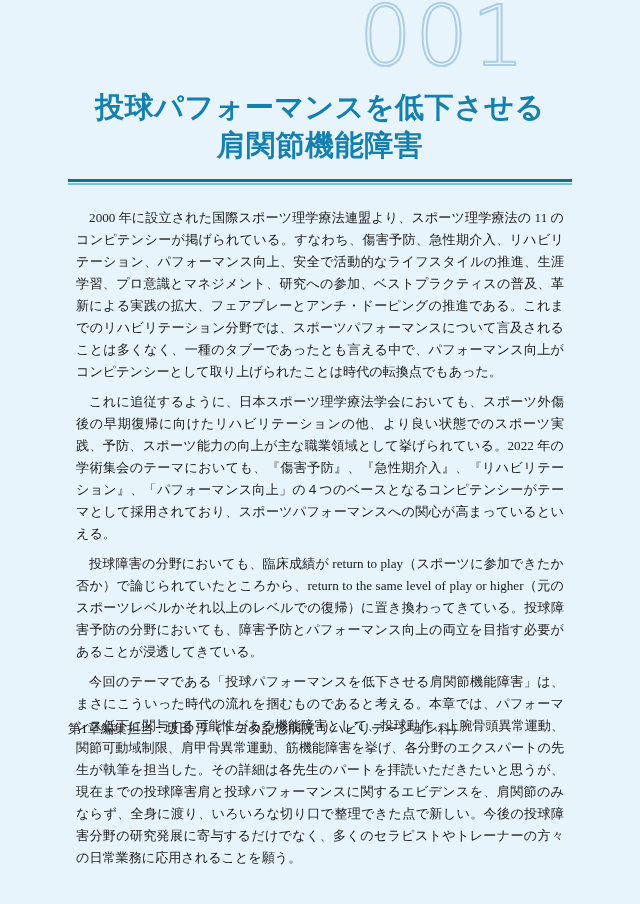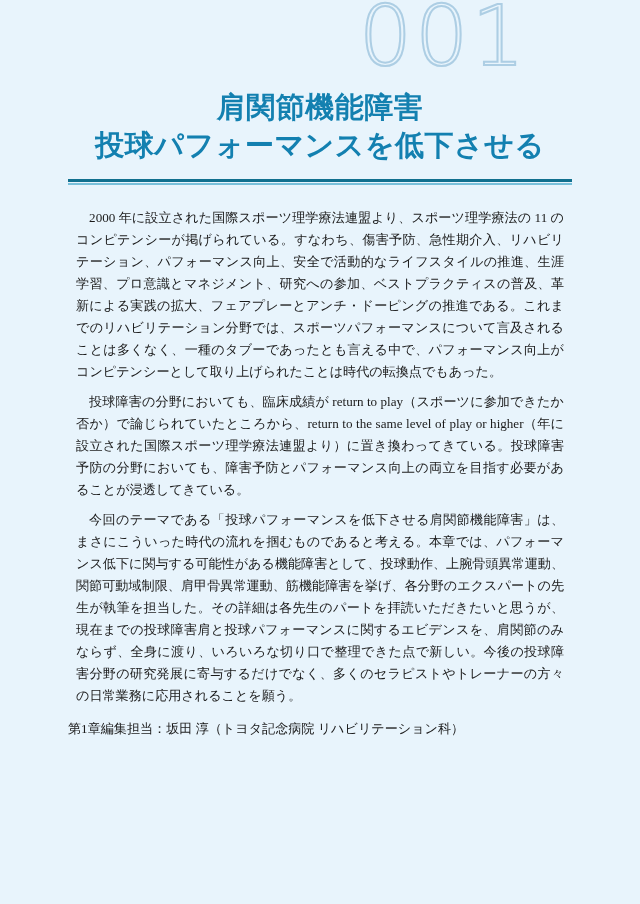--- a/index.html
+++ b/index.html
@@ -110,31 +110,32 @@
   }
 </style>
 </head>
 <body>
 
 <div class="page">
 
   <div class="chapter-number">001</div>
 
   <div class="title-block">
+    <div class="title-line">投球パフォーマンスを低下させる</div>
     <div class="title-line">肩関節機能障害</div>
-    <div class="title-line">投球パフォーマンスを低下させる</div>
   </div>
 
   <div class="divider">
     <div class="rule-thick"></div>
     <div class="rule-gap"></div>
     <div class="rule-thin"></div>
   </div>
 
   <div class="body-text">
     <p>2000 年に設立された国際スポーツ理学療法連盟より、スポーツ理学療法の 11 のコンピテンシーが掲げられている。すなわち、傷害予防、急性期介入、リハビリテーション、パフォーマンス向上、安全で活動的なライフスタイルの推進、生涯学習、プロ意識とマネジメント、研究への参加、ベストプラクティスの普及、革新による実践の拡大、フェアプレーとアンチ・ドーピングの推進である。これまでのリハビリテーション分野では、スポーツパフォーマンスについて言及されることは多くなく、一種のタブーであったとも言える中で、パフォーマンス向上がコンピテンシーとして取り上げられたことは時代の転換点でもあった。</p>
-    <p>投球障害の分野においても、臨床成績が return to play（スポーツに参加できたか否か）で論じられていたところから、return to the same level of play or higher（年に設立された国際スポーツ理学療法連盟より）に置き換わってきている。投球障害予防の分野においても、障害予防とパフォーマンス向上の両立を目指す必要があることが浸透してきている。</p>
+    <p>これに追従するように、日本スポーツ理学療法学会においても、スポーツ外傷後の早期復帰に向けたリハビリテーションの他、より良い状態でのスポーツ実践、予防、スポーツ能力の向上が主な職業領域として挙げられている。2022 年の学術集会のテーマにおいても、『傷害予防』、『急性期介入』、『リハビリテーション』、「パフォーマンス向上」の４つのベースとなるコンピテンシーがテーマとして採用されており、スポーツパフォーマンスへの関心が高まっているといえる。</p>
+    <p>投球障害の分野においても、臨床成績が return to play（スポーツに参加できたか否か）で論じられていたところから、return to the same level of play or higher（元のスポーツレベルかそれ以上のレベルでの復帰）に置き換わってきている。投球障害予防の分野においても、障害予防とパフォーマンス向上の両立を目指す必要があることが浸透してきている。</p>
     <p>今回のテーマである「投球パフォーマンスを低下させる肩関節機能障害」は、まさにこういった時代の流れを掴むものであると考える。本章では、パフォーマンス低下に関与する可能性がある機能障害として、投球動作、上腕骨頭異常運動、関節可動域制限、肩甲骨異常運動、筋機能障害を挙げ、各分野のエクスパートの先生が執筆を担当した。その詳細は各先生のパートを拝読いただきたいと思うが、現在までの投球障害肩と投球パフォーマンスに関するエビデンスを、肩関節のみならず、全身に渡り、いろいろな切り口で整理できた点で新しい。今後の投球障害分野の研究発展に寄与するだけでなく、多くのセラピストやトレーナーの方々の日常業務に応用されることを願う。</p>
   </div>
 
   <div class="byline">第1章編集担当：坂田 淳（トヨタ記念病院 リハビリテーション科）</div>
 
 </div>
 
 </body></html>

